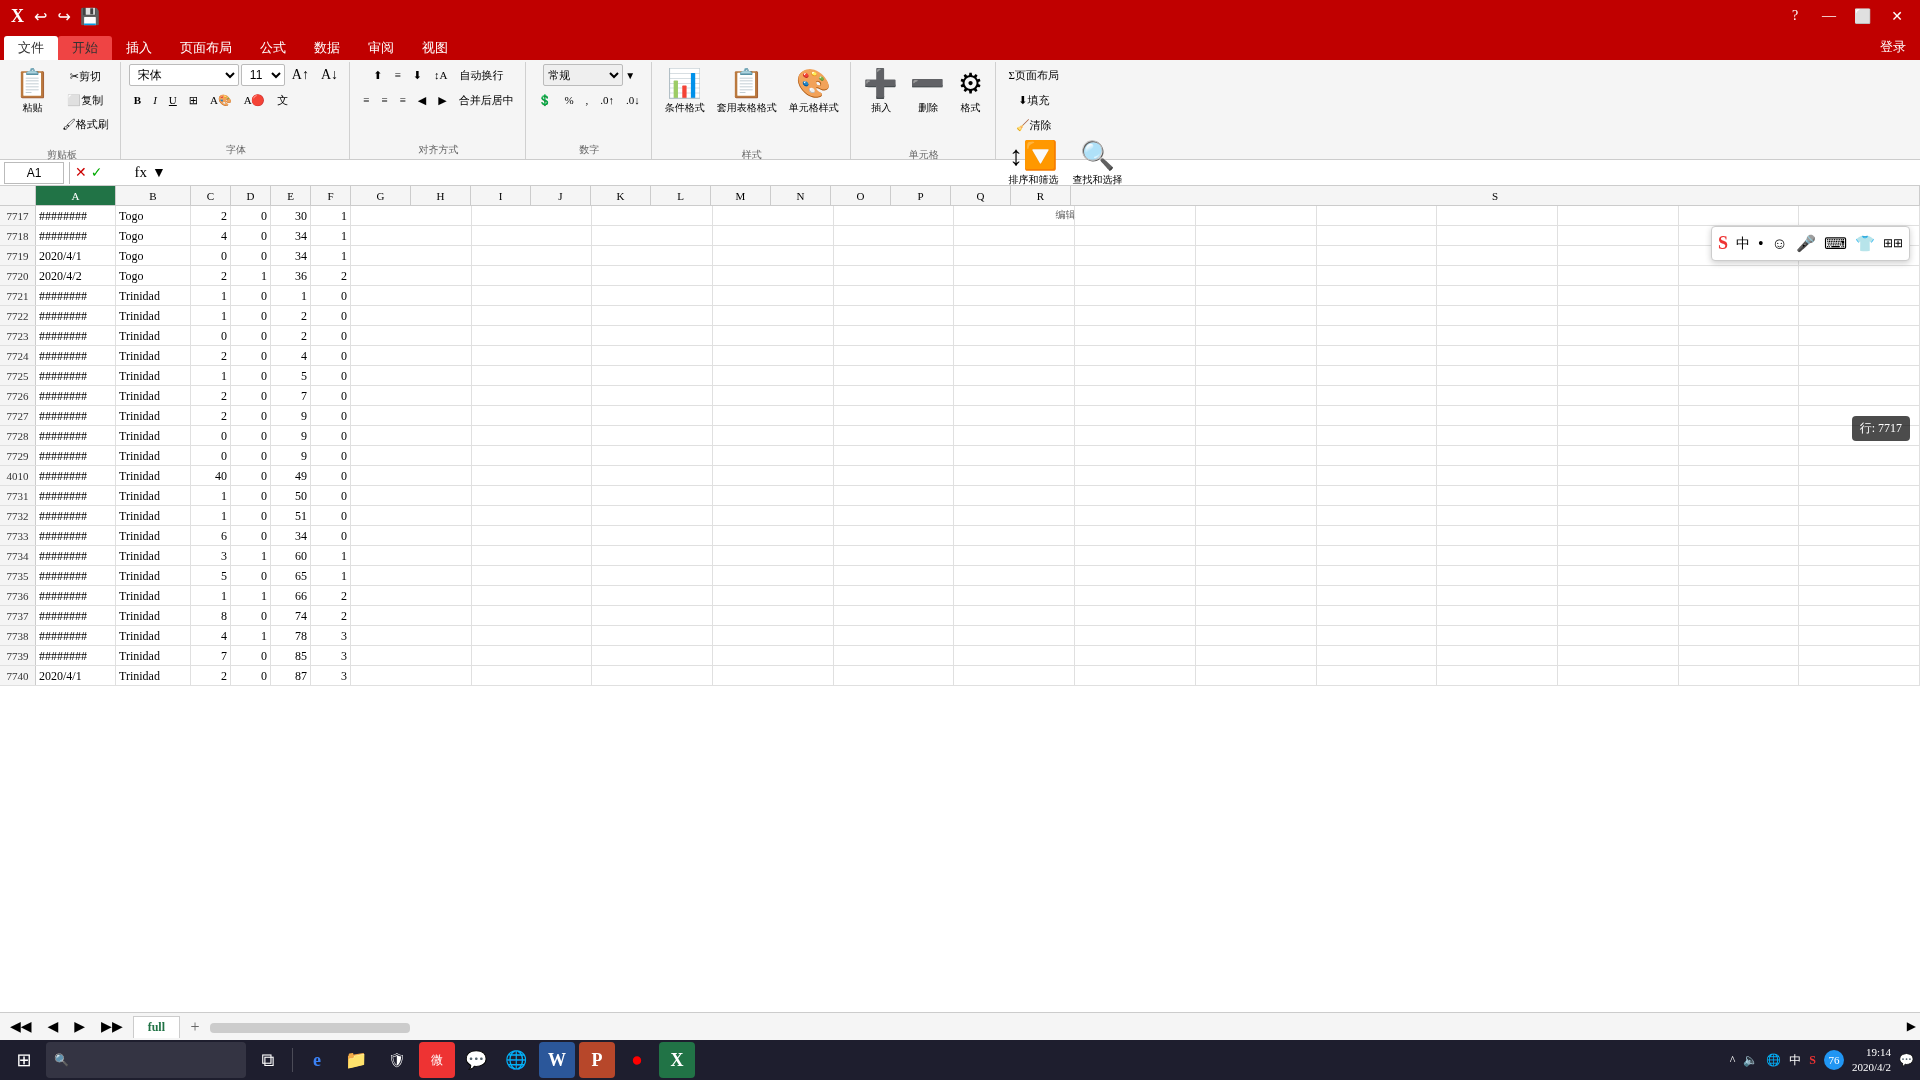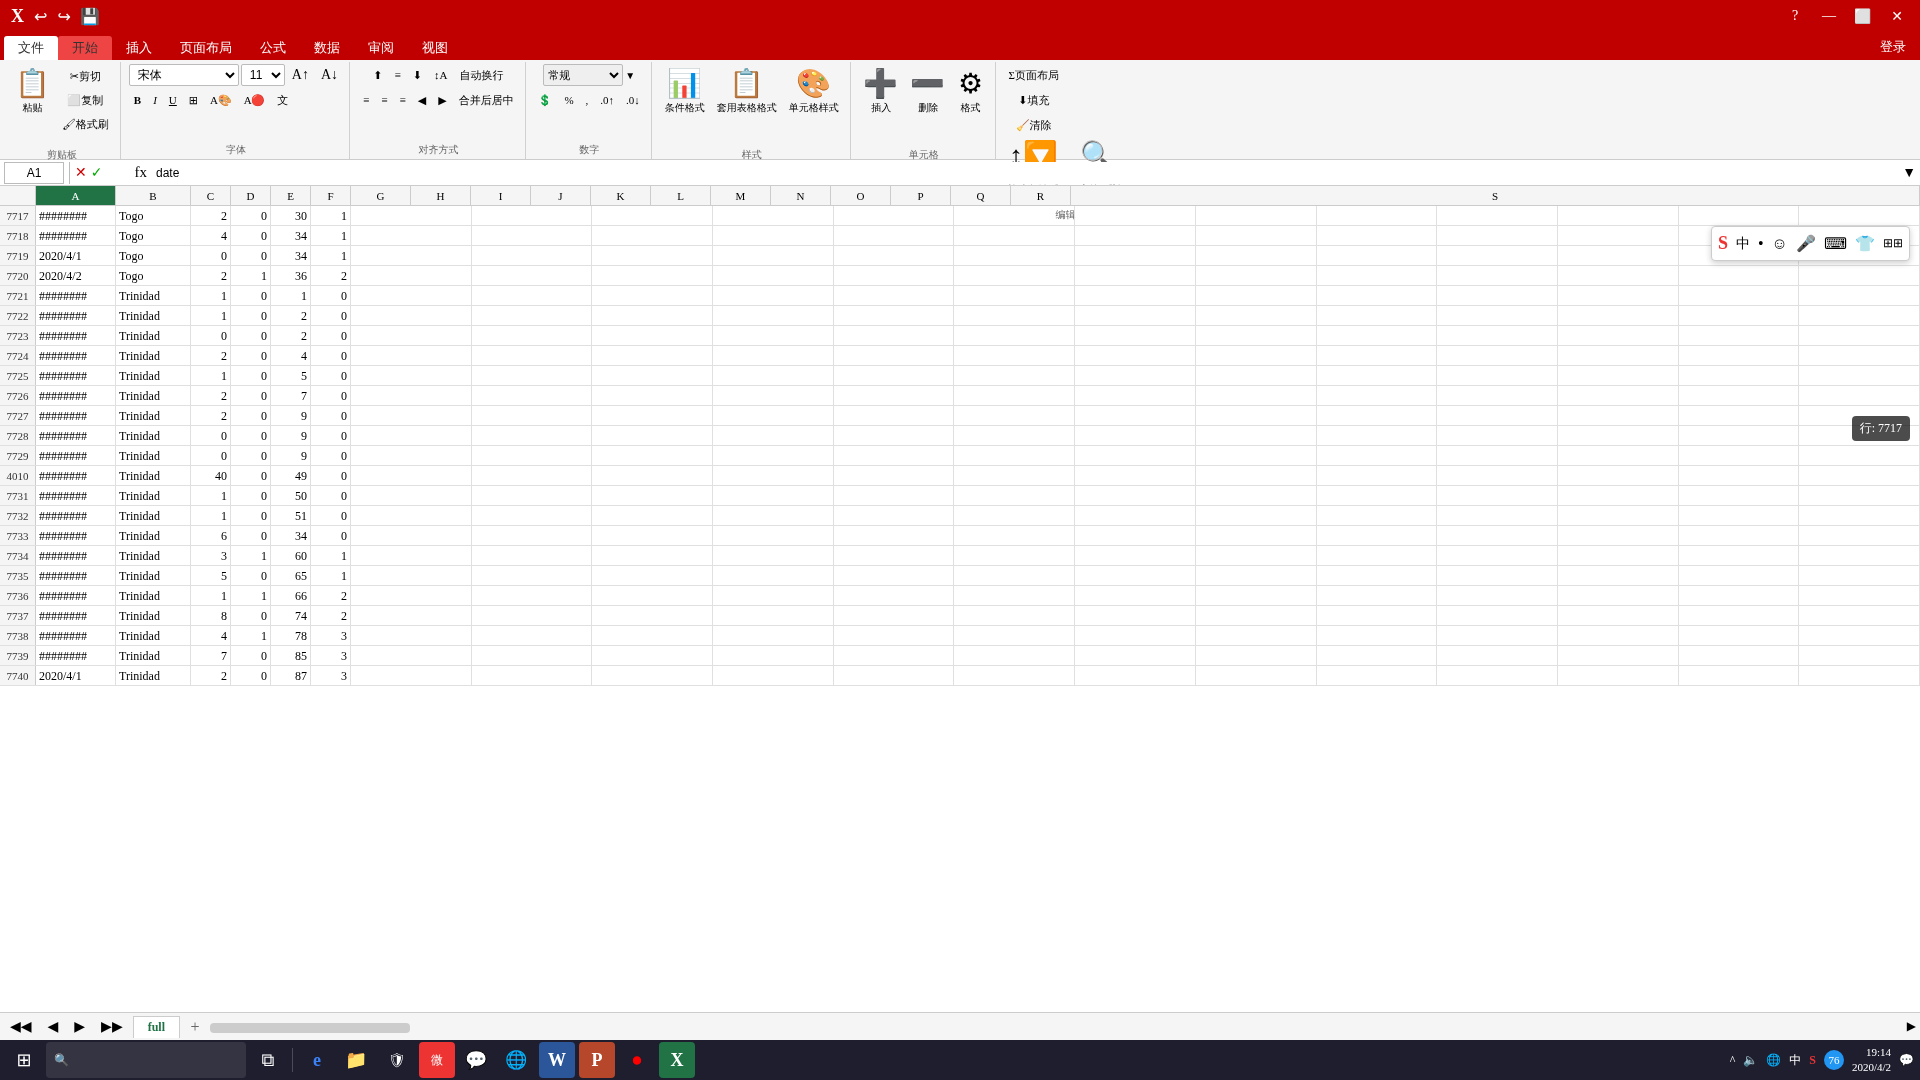--- a/index.html
+++ b/index.html
@@ -536,21 +536,20 @@
 </div>
 
 <div id="formula-bar">
   <input id="cell-ref" value="A1" style="">
   <div id="formula-divider"></div>
   <div id="formula-icons">
     <span style="color:#c00;cursor:pointer;">✕</span>
     <span style="color:#0a0;cursor:pointer;">✓</span>
     <span style="font-size:15px;cursor:pointer;margin-left:28px;">fx</span>
   </div>
-  <input id="formula-content" value="date" style="">
   <span id="expand-formula">▼</span>
 </div>
 
 <div id="sheet-container" style="position:relative;">
 
   <div id="col-headers">
     <div class="row-num-header"></div>
     <div class="col-header selected" style="width:80px;min-width:80px;">A</div>
     <div class="col-header" style="width:75px;min-width:75px;">B</div>
     <div class="col-header" style="width:40px;min-width:40px;">C</div>

